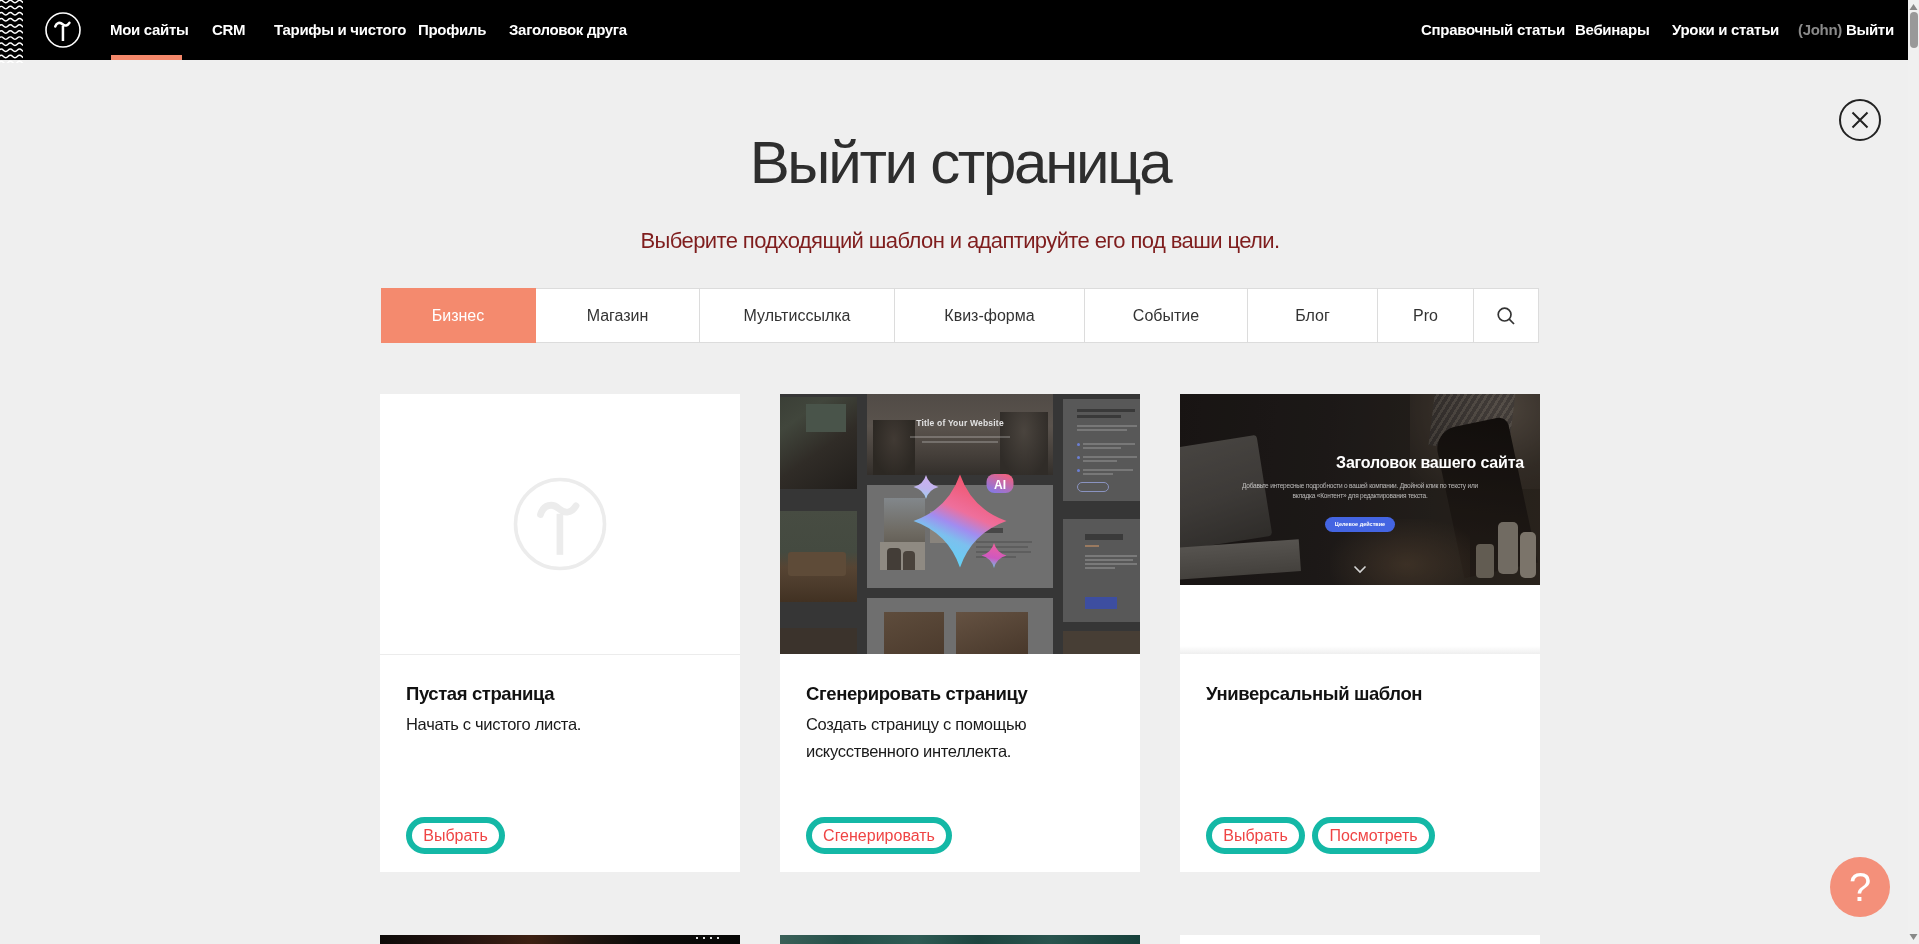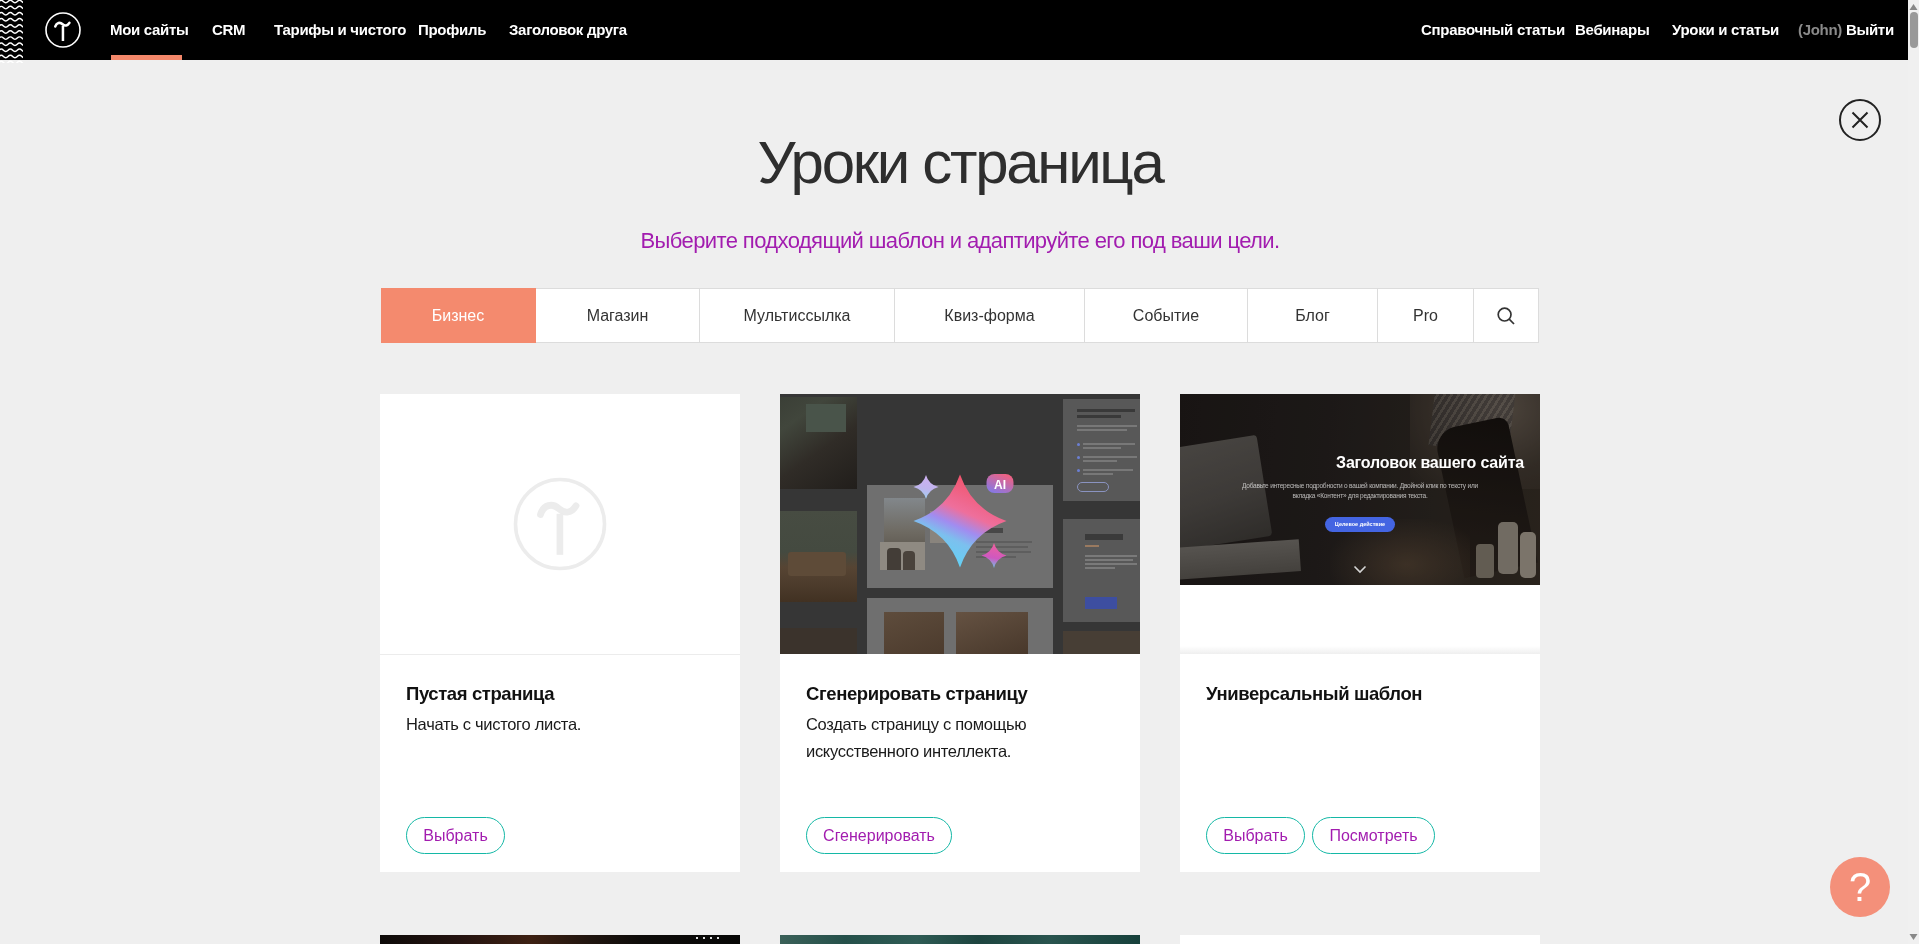--- a/index.html
+++ b/index.html
@@ -3,21 +3,21 @@
 <meta charset="utf-8">
 <style>
 *{margin:0;padding:0;box-sizing:border-box}
 html,body{width:1919px;height:944px;overflow:hidden;background:#efefef;font-family:"Liberation Sans",sans-serif}
 .abs{position:absolute}
 .nav-link{position:absolute;top:0;height:60px;line-height:60px;color:#fff;font-size:15px;font-weight:700;letter-spacing:-.3px;white-space:nowrap}
 .tab{position:absolute;top:288px;height:55px;background:#fff;border:1px solid #dcdcdc;border-left:none;color:#333;font-size:16px;display:flex;align-items:center;justify-content:center}
 .card{position:absolute;top:394px;width:360px;height:478px;background:#fff}
 .ctitle{position:absolute;left:26px;top:289px;font-size:18.5px;font-weight:700;color:#111;letter-spacing:-.4px}
 .cdesc{position:absolute;left:26px;top:317px;font-size:16.5px;color:#1a1a1a;line-height:27px;letter-spacing:-.3px;white-space:nowrap}
-.cbtn{position:absolute;top:423px;height:37px;border:1px solid #14b8a6;border-radius:19px;background:#fff;color:#a21caf;font-size:16px;display:flex;align-items:center;justify-content:center}
+.cbtn{position:absolute;top:423px;height:37px;border:6px solid #14b8a6;border-radius:19px;background:#fff;color:#ef4444;font-size:16px;display:flex;align-items:center;justify-content:center}
 </style>
 </head>
 <body>
 
 <div class="abs" style="left:0;top:0;width:1908px;height:60px;background:#000"></div>
 <svg class="abs" style="left:0;top:0" width="23" height="63" viewBox="0 0 23 63">
   <rect width="23" height="60" fill="#000"></rect>
   <g stroke="#fff" stroke-width="1.45" fill="none">
       <path d="M-1 1.5 Q 1.15 -1 3.45 1.5 T 8.05 1.5 T 12.65 1.5 T 17.25 1.5 T 21.85 1.5 T 26.45 1.5"></path>
       <path d="M-1 7.6 Q 1.15 5.1 3.45 7.6 T 8.05 7.6 T 12.65 7.6 T 17.25 7.6 T 21.85 7.6 T 26.45 7.6"></path>
@@ -55,22 +55,22 @@
   </svg>
 <svg class="abs" style="left:1909px;top:933px" width="9" height="8">
     <path d="M4.5 7 L8.5 1 L0.5 1 Z" fill="#888"></path>
   </svg>
 
 <svg class="abs" style="left:1838px;top:98px" width="44" height="44" viewBox="0 0 44 44">
   <circle cx="22" cy="22" r="20" fill="none" stroke="#222" stroke-width="2"></circle>
   <path d="M14.5 14.5 L29.5 29.5 M29.5 14.5 L14.5 29.5" stroke="#222" stroke-width="2"></path>
 </svg>
 
-<div class="abs" style="left:0;top:128px;width:1920px;text-align:center;font-size:60px;color:#2e2e2e;letter-spacing:-2.3px">Уроки страница</div>
-<div class="abs" style="left:0;top:228px;width:1920px;text-align:center;font-size:22px;color:#a21caf;letter-spacing:-.6px">Выберите подходящий шаблон и адаптируйте его под ваши цели.</div>
+<div class="abs" style="left:0;top:128px;width:1920px;text-align:center;font-size:60px;color:#2e2e2e;letter-spacing:-2.3px">Выйти страница</div>
+<div class="abs" style="left:0;top:228px;width:1920px;text-align:center;font-size:22px;color:#7f1d1d;letter-spacing:-.6px">Выберите подходящий шаблон и адаптируйте его под ваши цели.</div>
 
 <div class="tab" style="left:381px;width:155px;background:#f48a6e;border-color:#f48a6e;color:#fff">Бизнес</div>
 <div class="tab" style="left:536px;width:164px">Магазин</div>
 <div class="tab" style="left:700px;width:195px">Мультиссылка</div>
 <div class="tab" style="left:895px;width:190px">Квиз-форма</div>
 <div class="tab" style="left:1085px;width:163px">Событие</div>
 <div class="tab" style="left:1248px;width:130px">Блог</div>
 <div class="tab" style="left:1378px;width:96px">Pro</div>
 <div class="tab" style="left:1474px;width:65px">
   <svg width="20" height="20" viewBox="0 0 20 20">
@@ -93,20 +93,27 @@
 
 <div class="card" style="left:780px">
   <div class="abs" style="left:0;top:0;width:360px;height:260px;background:#363636;overflow:hidden" id="collage">
 
     <div class="abs" style="left:-20px;top:3px;width:97px;height:92px;background:linear-gradient(145deg,#383c34 0%,#41463c 30%,#302c27 60%,#211e1b 100%)"></div>
     <div class="abs" style="left:26px;top:10px;width:40px;height:28px;background:#49544a"></div>
     <div class="abs" style="left:-20px;top:117px;width:97px;height:91px;background:linear-gradient(180deg,#474c42 0%,#444a40 45%,#564433 62%,#4d3c2c 80%,#413122 100%)"></div>
     <div class="abs" style="left:8px;top:158px;width:58px;height:24px;background:#5e4b38;border-radius:3px"></div>
     <div class="abs" style="left:-20px;top:234px;width:97px;height:26px;background:#3b332c"></div>
 
+    <div class="abs" style="left:87px;top:0;width:186px;height:81px;background:linear-gradient(180deg,#514b46 0%,#5a534d 40%,#453f3a 75%,#332f2b 100%)">
+      <div class="abs" style="left:6px;top:26px;width:42px;height:55px;background:radial-gradient(ellipse at 50% 35%,#413a34 0%,#2c2823 75%)"></div>
+      <div class="abs" style="left:133px;top:18px;width:48px;height:63px;background:radial-gradient(ellipse at 50% 30%,#4a443e 0%,#302c28 78%)"></div>
+      <div class="abs" style="left:0;top:23.5px;width:186px;text-align:center;font-size:8.5px;font-weight:700;color:#e2e2e2;letter-spacing:.2px">Title of Your Website</div>
+      <div class="abs" style="left:43px;top:42px;width:100px;height:2px;background:rgba(255,255,255,.22)"></div>
+      <div class="abs" style="left:55px;top:47px;width:76px;height:2px;background:rgba(255,255,255,.22)"></div>
+    </div>
 
     <div class="abs" style="left:87px;top:91px;width:186px;height:103px;background:#6f6f6f">
       <div class="abs" style="left:17px;top:13px;width:41px;height:57px;background:linear-gradient(180deg,#82878b 0%,#6e6a62 60%,#5a544c 100%)"></div>
       <div class="abs" style="left:63px;top:26px;width:26px;height:32px;background:#89847d"></div>
       <div class="abs" style="left:13px;top:57px;width:45px;height:28px;background:#8f8a82"></div>
       <div class="abs" style="left:20px;top:63px;width:14px;height:22px;background:#433d37;border-radius:4px 4px 0 0"></div>
       <div class="abs" style="left:36px;top:66px;width:12px;height:19px;background:#4a433c;border-radius:4px 4px 0 0"></div>
       <div class="abs" style="left:112px;top:43px;width:24px;height:5px;background:#474747"></div>
       <div class="abs" style="left:109px;top:56px;width:56px;height:1.5px;background:#5e5e5e"></div>
       <div class="abs" style="left:109px;top:61px;width:52px;height:1.5px;background:#5e5e5e"></div>

